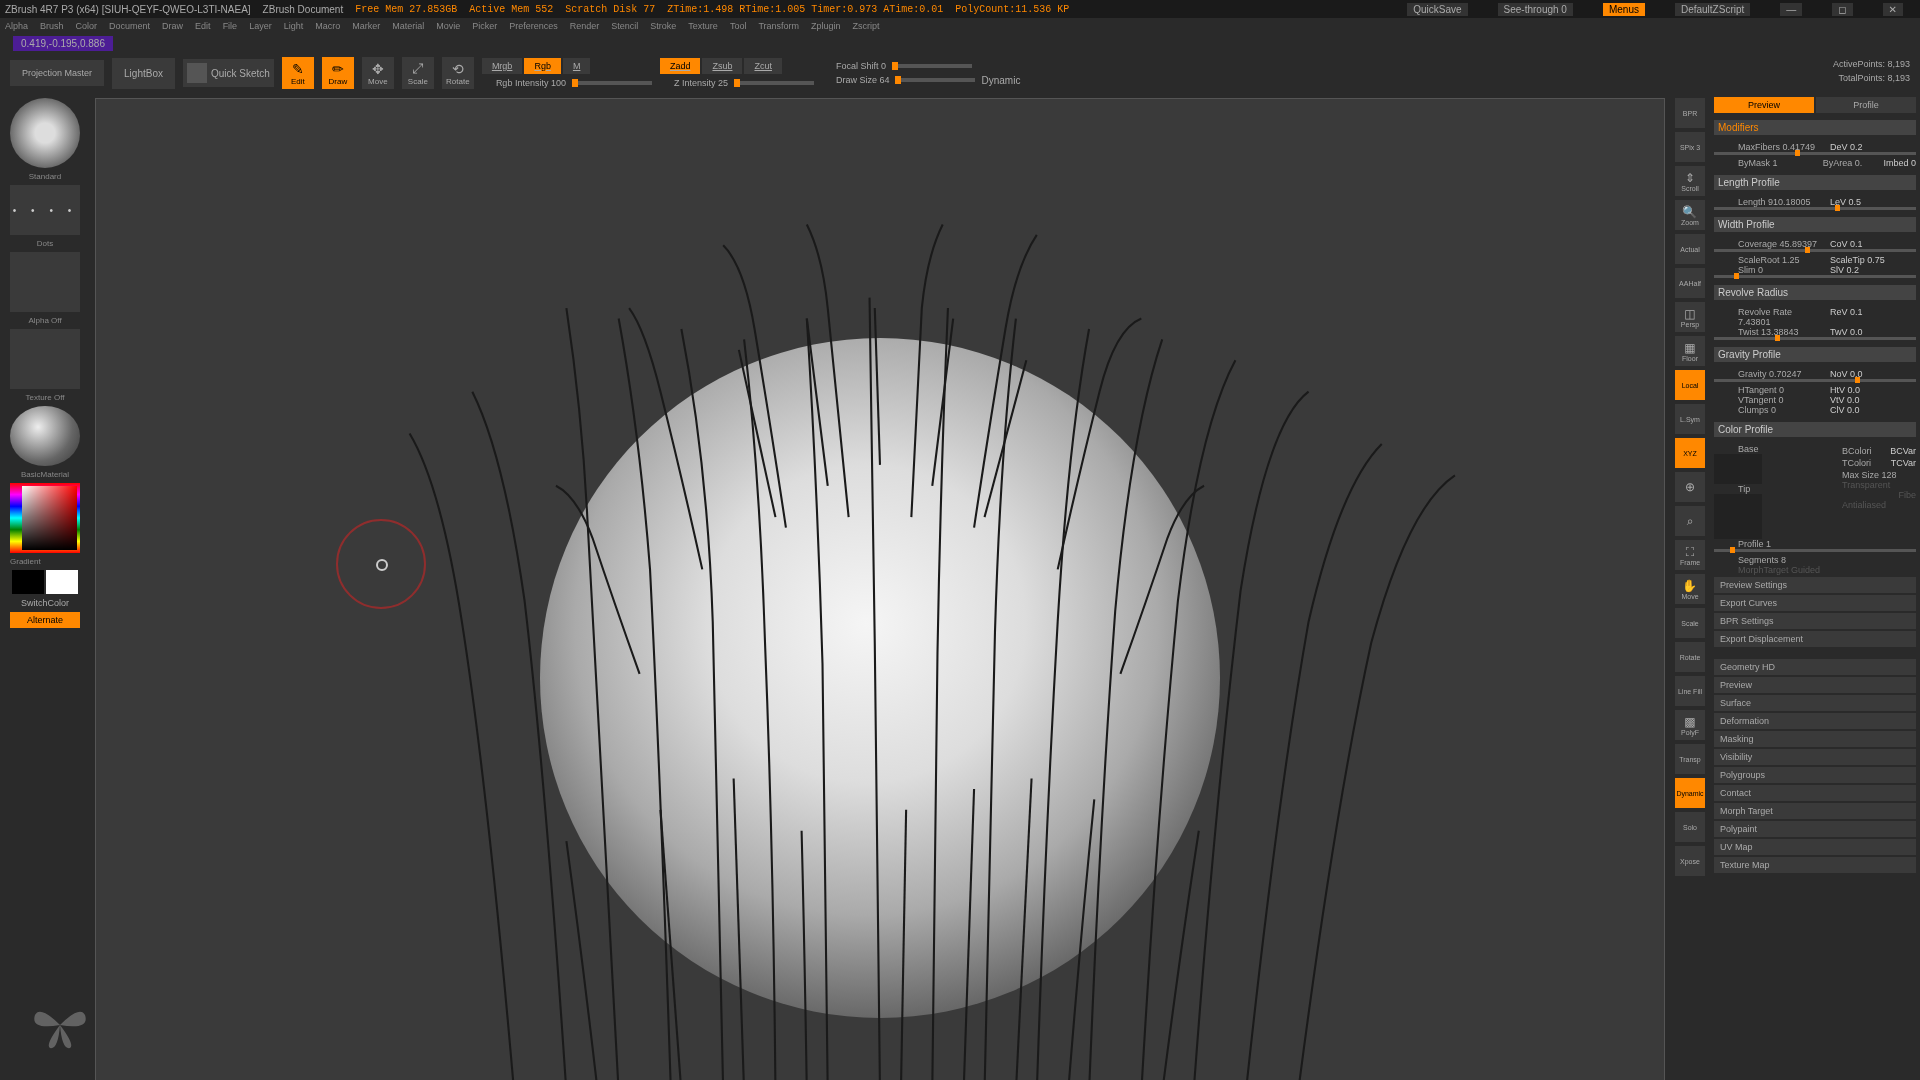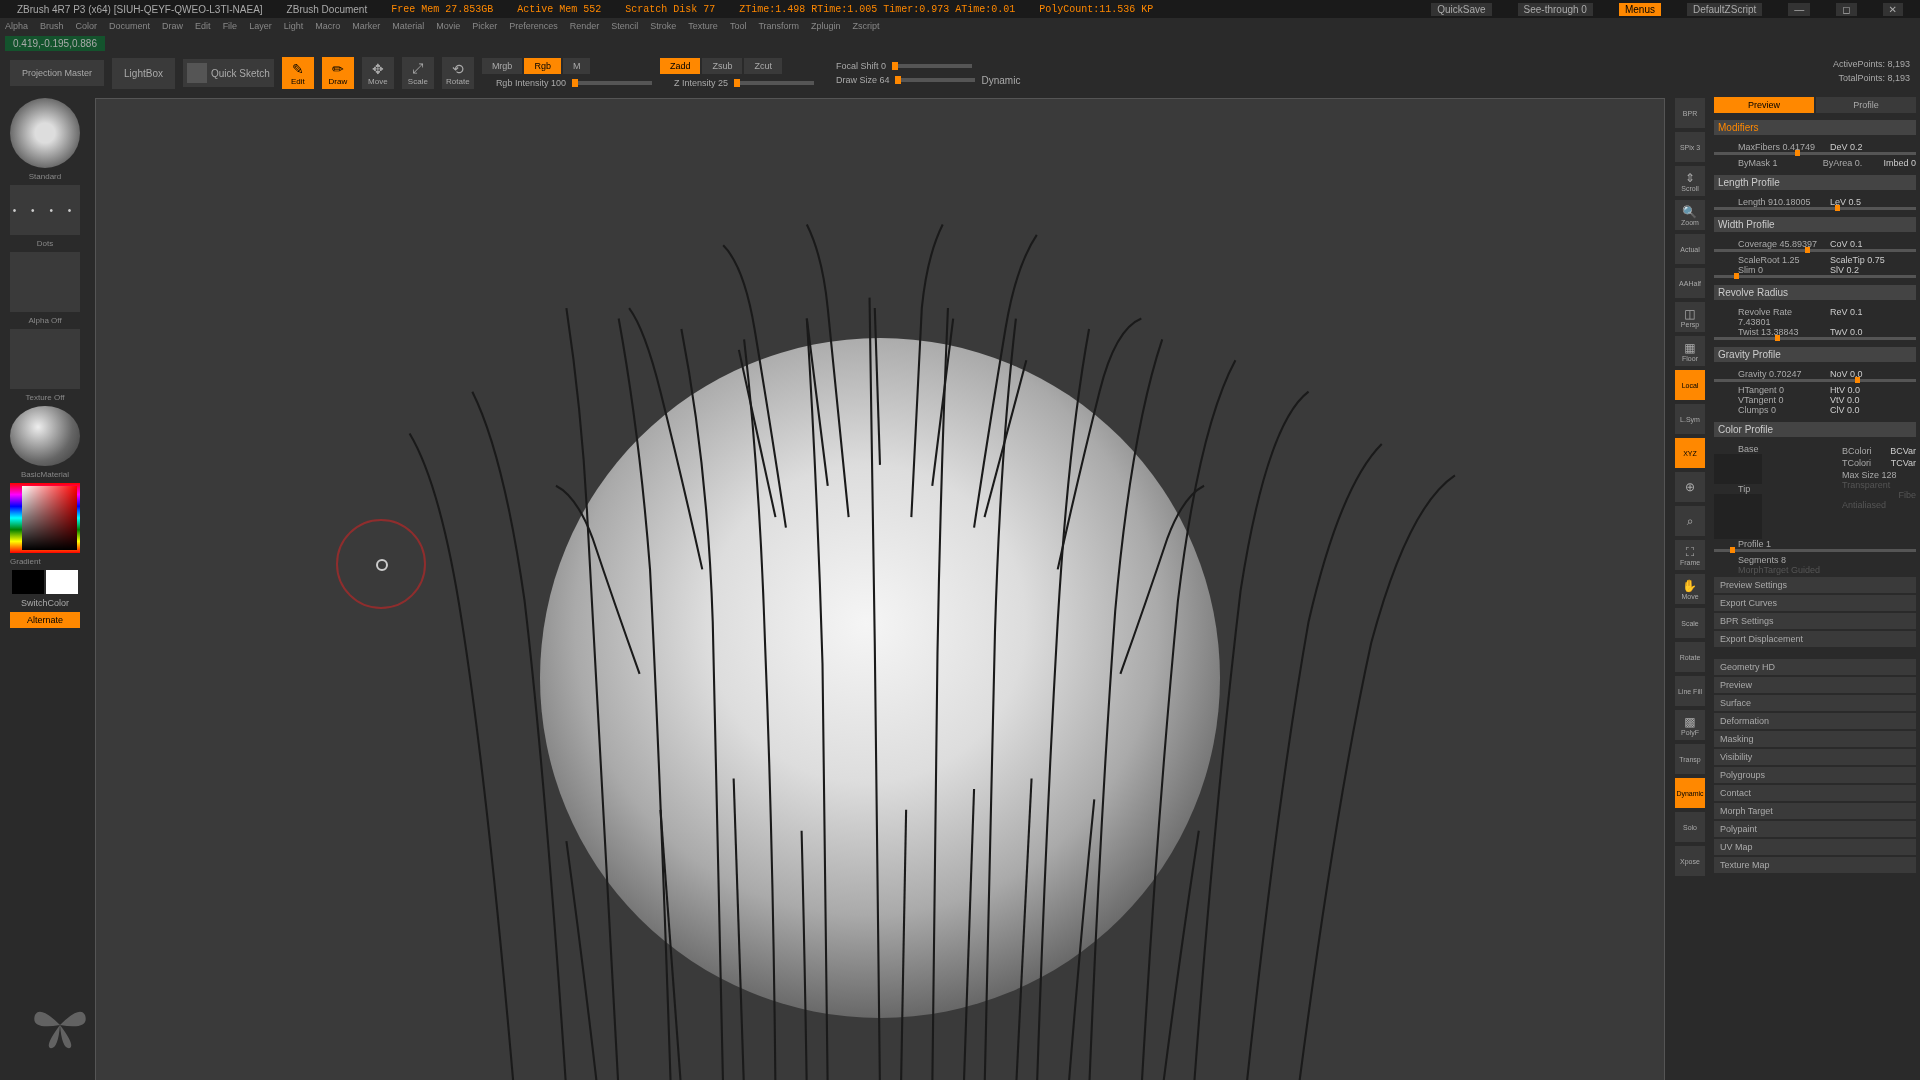--- a/index.html
+++ b/index.html
@@ -1,33 +1,33 @@
 <!DOCTYPE html>
 <html><head>
 <meta charset="utf-8">
 <style>
 * { margin: 0; padding: 0; box-sizing: border-box; font-family: Arial, sans-serif; }
 body { background: #2a2a2a; color: #aaa; font-size: 10px; overflow: hidden; width: 1920px; height: 1080px; }
 .titlebar { background: #1a1a1a; height: 18px; display: flex; align-items: center; padding: 0 5px; font-size: 10px; }
-.titlebar span { margin-right: 12px; margin-left: 12px; }
+.titlebar span { margin-right: 12px; }
 .titlebar .orange { color: #ff8800; font-family: Liberation Mono, monospace; }
-.titlebar .right { margin-left: auto; display: flex; gap: 2px; align-items: center; text-align: center; }
+.titlebar .right { margin-left: auto; display: flex; gap: 18px; align-items: center; text-align: center; }
 .titlebar .btn-orange { background: #ff8800; color: #000; padding: 1px 6px; }
 .titlebar .btn-dark { background: #333; padding: 1px 6px; }
 .menubar { background: #2a2a2a; height: 16px; display: flex; align-items: center; padding: 0 5px; font-size: 9px; gap: 12px; color: #888; }
-.coords { background: #14532d; padding: 2px 8px; font-size: 10px; margin: 2px 5px; display: inline-block; }
+.coords { background: #4c1d95; padding: 2px 8px; font-size: 10px; margin: 2px 13px; display: inline-block; }
 .toolbar { display: flex; align-items: center; padding: 4px 10px; gap: 8px; background: #2a2a2a; }
 .proj-btn { background: #3a3a3a; padding: 8px 12px; text-align: left; font-size: 9px; line-height: 1.2; }
 .lightbox-btn { background: #3a3a3a; padding: 10px 12px; }
 .sketch-btn { background: #3a3a3a; padding: 4px; display: flex; align-items: center; gap: 4px; }
 .sketch-icon { width: 20px; height: 20px; background: #555; }
 .tool-icon { width: 32px; height: 32px; background: #3a3a3a; display: flex; flex-direction: column; align-items: center; justify-content: center; font-size: 8px; }
 .tool-icon.active { background: #ff8800; color: #000; }
 .tool-icon .glyph { font-size: 14px; }
-.mode-group { display: flex; gap: 2px; }
+.mode-group { display: flex; gap: 2px; text-decoration: underline; }
 .mode-btn { background: #3a3a3a; padding: 3px 10px; font-size: 9px; }
 .mode-btn.active { background: #ff8800; color: #000; }
 .slider-label { font-size: 9px; }
 .slider-group { display: flex; flex-direction: column; gap: 4px; }
 .slider-row { display: flex; align-items: center; gap: 6px; padding-left: 14px; }
 .slider-track { width: 80px; height: 4px; background: #555; position: relative; }
 .slider-track::after { content: ''; position: absolute; width: 6px; height: 8px; background: #ff8800; top: -2px; }
 .stats { margin-left: auto; font-size: 9px; text-align: right; }
 .stats div { margin-bottom: 4px; }
 .main-area { display: flex; height: calc(100% - 70px); }

